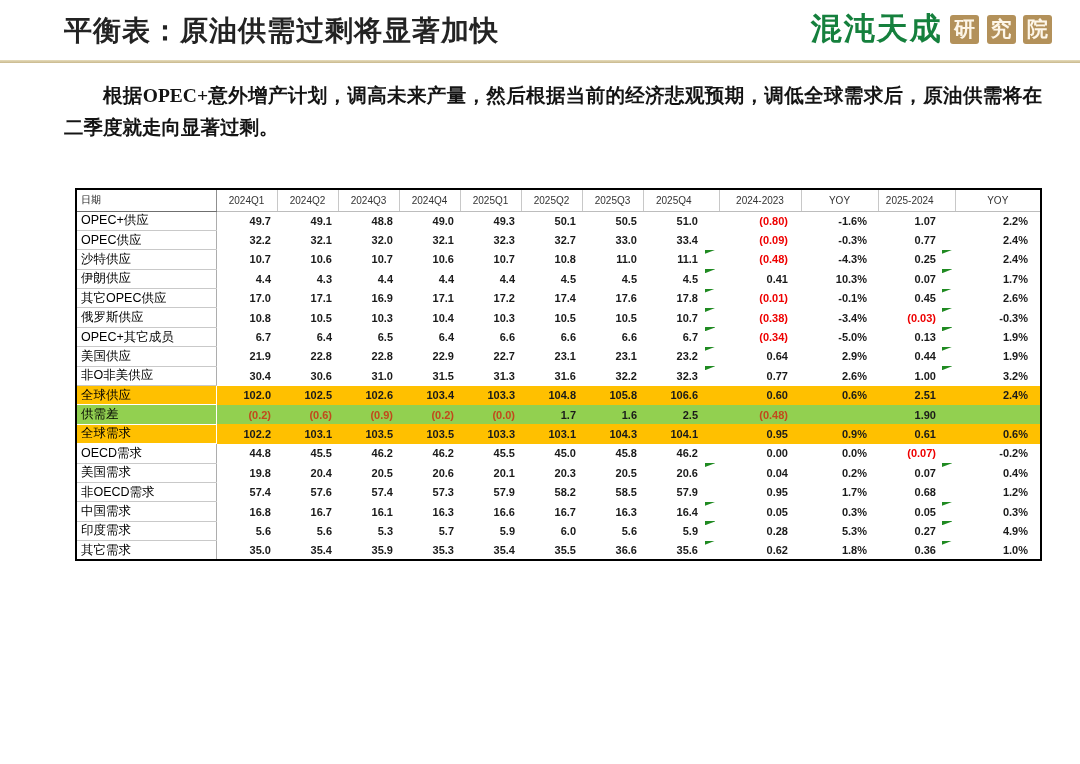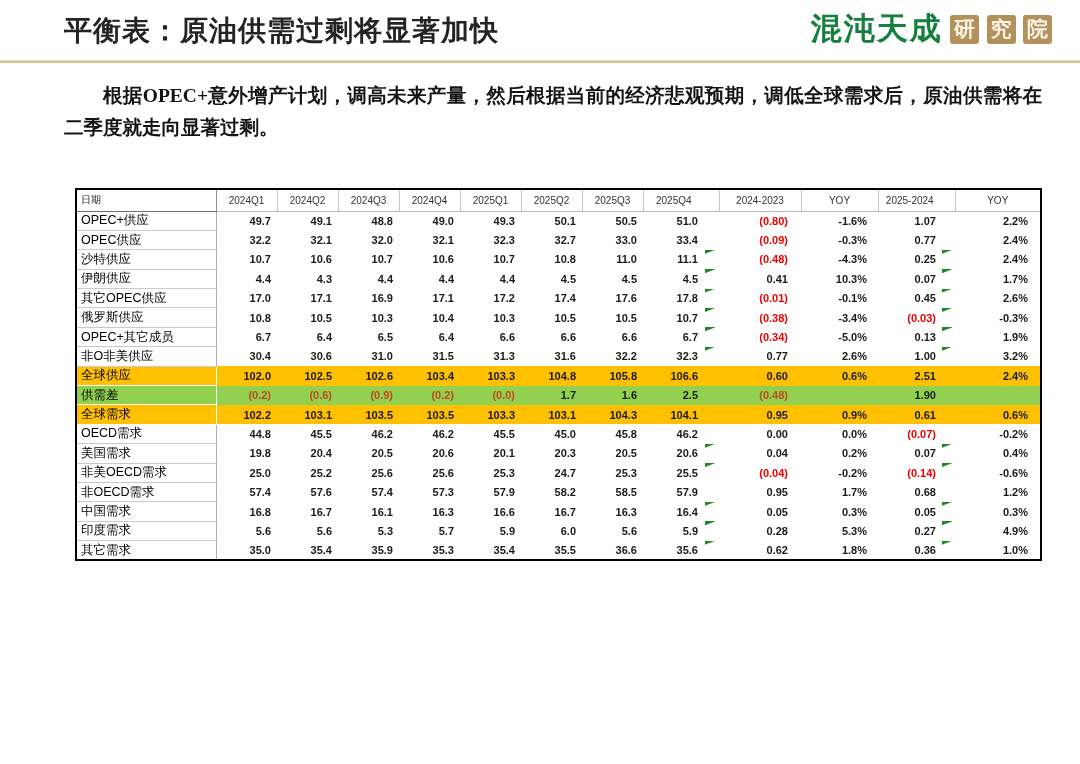--- a/index.html
+++ b/index.html
@@ -273,20 +273,41 @@
         </td>
         <td class="num c-d1 neg">(0.34)</td>
         <td class="num c-y1">-5.0%</td>
         <td class="num c-d2">0.13</td>
         <td class="gap">
           <span class="flag"></span>
         </td>
         <td class="num c-y2">1.9%</td>
       </tr>
       <tr class="normal">
+        <td class="label">美国供应</td>
+        <td class="num c-q">21.9</td>
+        <td class="num c-q">22.8</td>
+        <td class="num c-q">22.8</td>
+        <td class="num c-q">22.9</td>
+        <td class="num c-q">22.7</td>
+        <td class="num c-q">23.1</td>
+        <td class="num c-q">23.1</td>
+        <td class="num c-q">23.2</td>
+        <td class="gap">
+          <span class="flag"></span>
+        </td>
+        <td class="num c-d1">0.64</td>
+        <td class="num c-y1">2.9%</td>
+        <td class="num c-d2">0.44</td>
+        <td class="gap">
+          <span class="flag"></span>
+        </td>
+        <td class="num c-y2">1.9%</td>
+      </tr>
+      <tr class="normal">
         <td class="label">非O非美供应</td>
         <td class="num c-q">30.4</td>
         <td class="num c-q">30.6</td>
         <td class="num c-q">31.0</td>
         <td class="num c-q">31.5</td>
         <td class="num c-q">31.3</td>
         <td class="num c-q">31.6</td>
         <td class="num c-q">32.2</td>
         <td class="num c-q">32.3</td>
         <td class="gap">
@@ -383,41 +404,20 @@
         </td>
         <td class="num c-d1">0.04</td>
         <td class="num c-y1">0.2%</td>
         <td class="num c-d2">0.07</td>
         <td class="gap">
           <span class="flag"></span>
         </td>
         <td class="num c-y2">0.4%</td>
       </tr>
       <tr class="normal">
-        <td class="label">非美OECD需求</td>
-        <td class="num c-q">25.0</td>
-        <td class="num c-q">25.2</td>
-        <td class="num c-q">25.6</td>
-        <td class="num c-q">25.6</td>
-        <td class="num c-q">25.3</td>
-        <td class="num c-q">24.7</td>
-        <td class="num c-q">25.3</td>
-        <td class="num c-q">25.5</td>
-        <td class="gap">
-          <span class="flag"></span>
-        </td>
-        <td class="num c-d1 neg">(0.04)</td>
-        <td class="num c-y1">-0.2%</td>
-        <td class="num c-d2 neg">(0.14)</td>
-        <td class="gap">
-          <span class="flag"></span>
-        </td>
-        <td class="num c-y2">-0.6%</td>
-      </tr>
-      <tr class="normal">
         <td class="label">非OECD需求</td>
         <td class="num c-q">57.4</td>
         <td class="num c-q">57.6</td>
         <td class="num c-q">57.4</td>
         <td class="num c-q">57.3</td>
         <td class="num c-q">57.9</td>
         <td class="num c-q">58.2</td>
         <td class="num c-q">58.5</td>
         <td class="num c-q">57.9</td>
         <td class="gap"></td>

